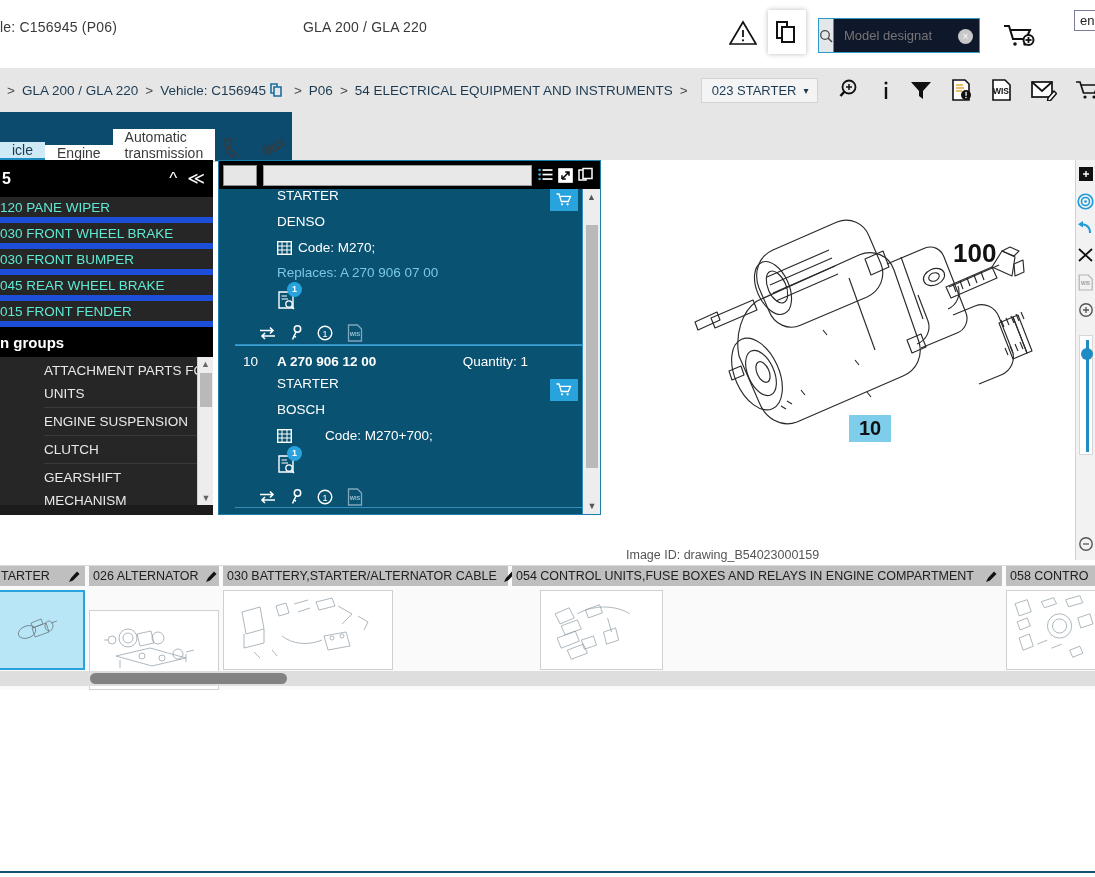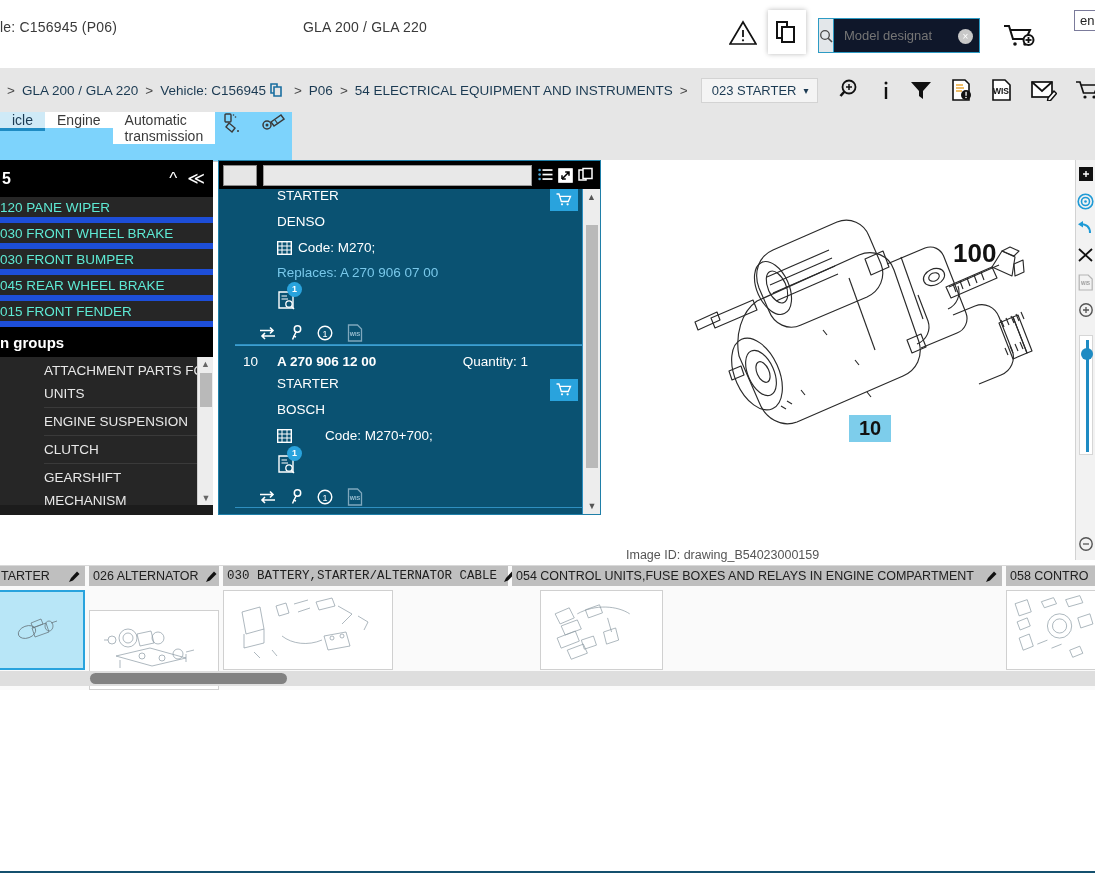--- a/index.html
+++ b/index.html
@@ -103,21 +103,21 @@
   }
   .cb-icons .ic { cursor: pointer; display: flex; align-items: center; }
 
   
   .tabsrow {
     position: absolute; left: 0; top: 112px; width: 1095px; height: 48px;
     background: #e6e6e6;
   }
   .tabs-inner {
     position: absolute; left: 0; top: 0; height: 50px;
-    display: flex; align-items: flex-start; background: #7dd3fc;
+    display: flex; align-items: flex-end; background: #0c4a6e;
     width: 292px; border-bottom: 1px solid #c9c9c9;
   }
   .tab {
     display: flex; align-items: center; padding: 0 12px;
     font-size: 14px; color: #3a3a3a; cursor: pointer;
     background: #fff;
   }
   .tab.active { background: #cfeaf7; color: #1b3a52; border-bottom: 3px solid #1e8bc3; }
   .tab-ic { display: flex; align-items: center; padding: 0 7px; cursor: pointer; }
   .tabsrow-search {
@@ -835,21 +835,21 @@
                 <circle cx="52" cy="44" r="3"></circle>
                 <circle cx="72" cy="46" r="3"></circle>
                 <circle cx="88" cy="42" r="5"></circle>
                 <path d="M96 40 l8 -2"></path>
                 <path d="M30 56 v-8 M96 50 v-8"></path>
               </g>
             </svg>
         </div>
       </div>
 
-      <div class="thumb-cell" style="width:285px;font-family:Liberation Mono, monospace;">
+      <div class="thumb-cell" style="width:285px;">
         <div class="thumb-cap">
           <span>030 BATTERY,STARTER/ALTERNATOR CABLE</span>
           <span>
             <svg width="13" height="13" viewBox="0 0 13 13">
                 <path d="M1 12 L3 8 L9 1.5 L11.5 4 L5 10.5 Z" fill="#111"></path>
               </svg>
           </span>
         </div>
         <div class="thumb-img" style="width:170px;">
           <svg width="100%" height="100%" viewBox="0 0 168 76">

